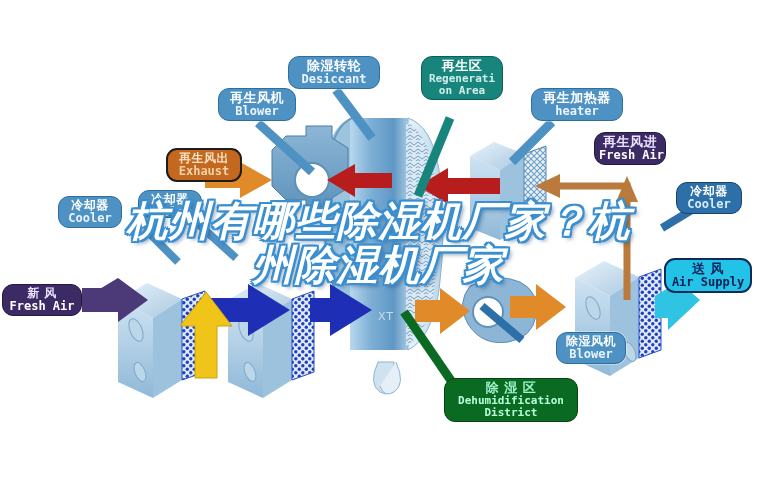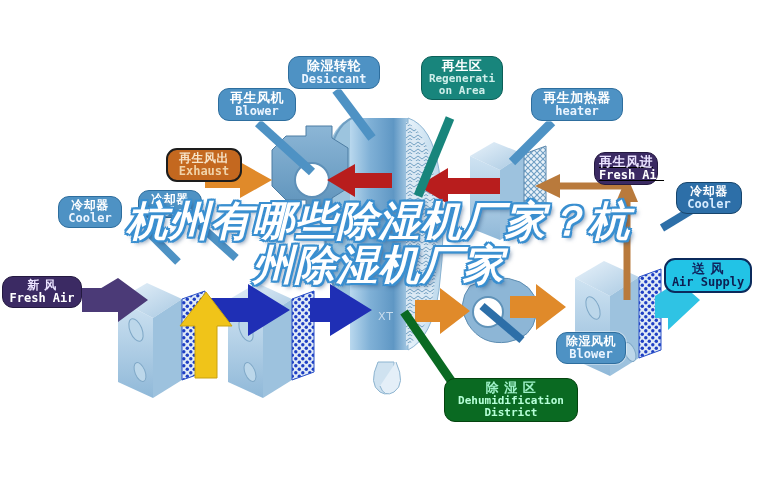--- a/index.html
+++ b/index.html
@@ -240,41 +240,41 @@
   <div class="lbl sky" style="left:531px;top:88px;width:92px;">
     <span class="cn" style="font-size:13px">再生加热器</span>
     <span class="en" style="font-size:12px">heater</span>
   </div>
 
   <div class="lbl orange" style="left:166px;top:148px;width:76px;">
     <span class="cn" style="font-size:12px">再生风出</span>
     <span class="en" style="font-size:12px">Exhaust</span>
   </div>
 
-  <div class="lbl purple" style="left:594px;top:152px;width:64px;text-decoration:underline;">
+  <div class="lbl purple" style="left:594px;top:132px;width:72px;">
     <span class="cn" style="font-size:13px">再生风进</span>
     <span class="en" style="font-size:12px">Fresh Air</span>
   </div>
 
   <div class="lbl skydk" style="left:676px;top:182px;width:66px;">
     <span class="cn" style="font-size:12px">冷却器</span>
     <span class="en" style="font-size:12px">Cooler</span>
   </div>
 
   <div class="lbl sky" style="left:58px;top:196px;width:64px;">
     <span class="cn" style="font-size:12px">冷却器</span>
     <span class="en" style="font-size:12px">Cooler</span>
   </div>
 
   <div class="lbl sky" style="left:138px;top:190px;width:64px;height:28px;overflow:hidden;">
     <span class="cn" style="font-size:12px">冷却器</span>
     <span class="en" style="font-size:12px">Cooler</span>
   </div>
 
-  <div class="lbl purple" style="left:2px;top:276px;width:80px;">
+  <div class="lbl purple" style="left:2px;top:284px;width:80px;">
     <span class="cn" style="font-size:12px">新    风</span>
     <span class="en" style="font-size:12px">Fresh Air</span>
   </div>
 
 
   <div class="lbl sky" style="left:508px;top:332px;width:70px;margin-left:48px;">
     <span class="cn" style="font-size:12px">除湿风机</span>
     <span class="en" style="font-size:12px">Blower</span>
   </div>
 

